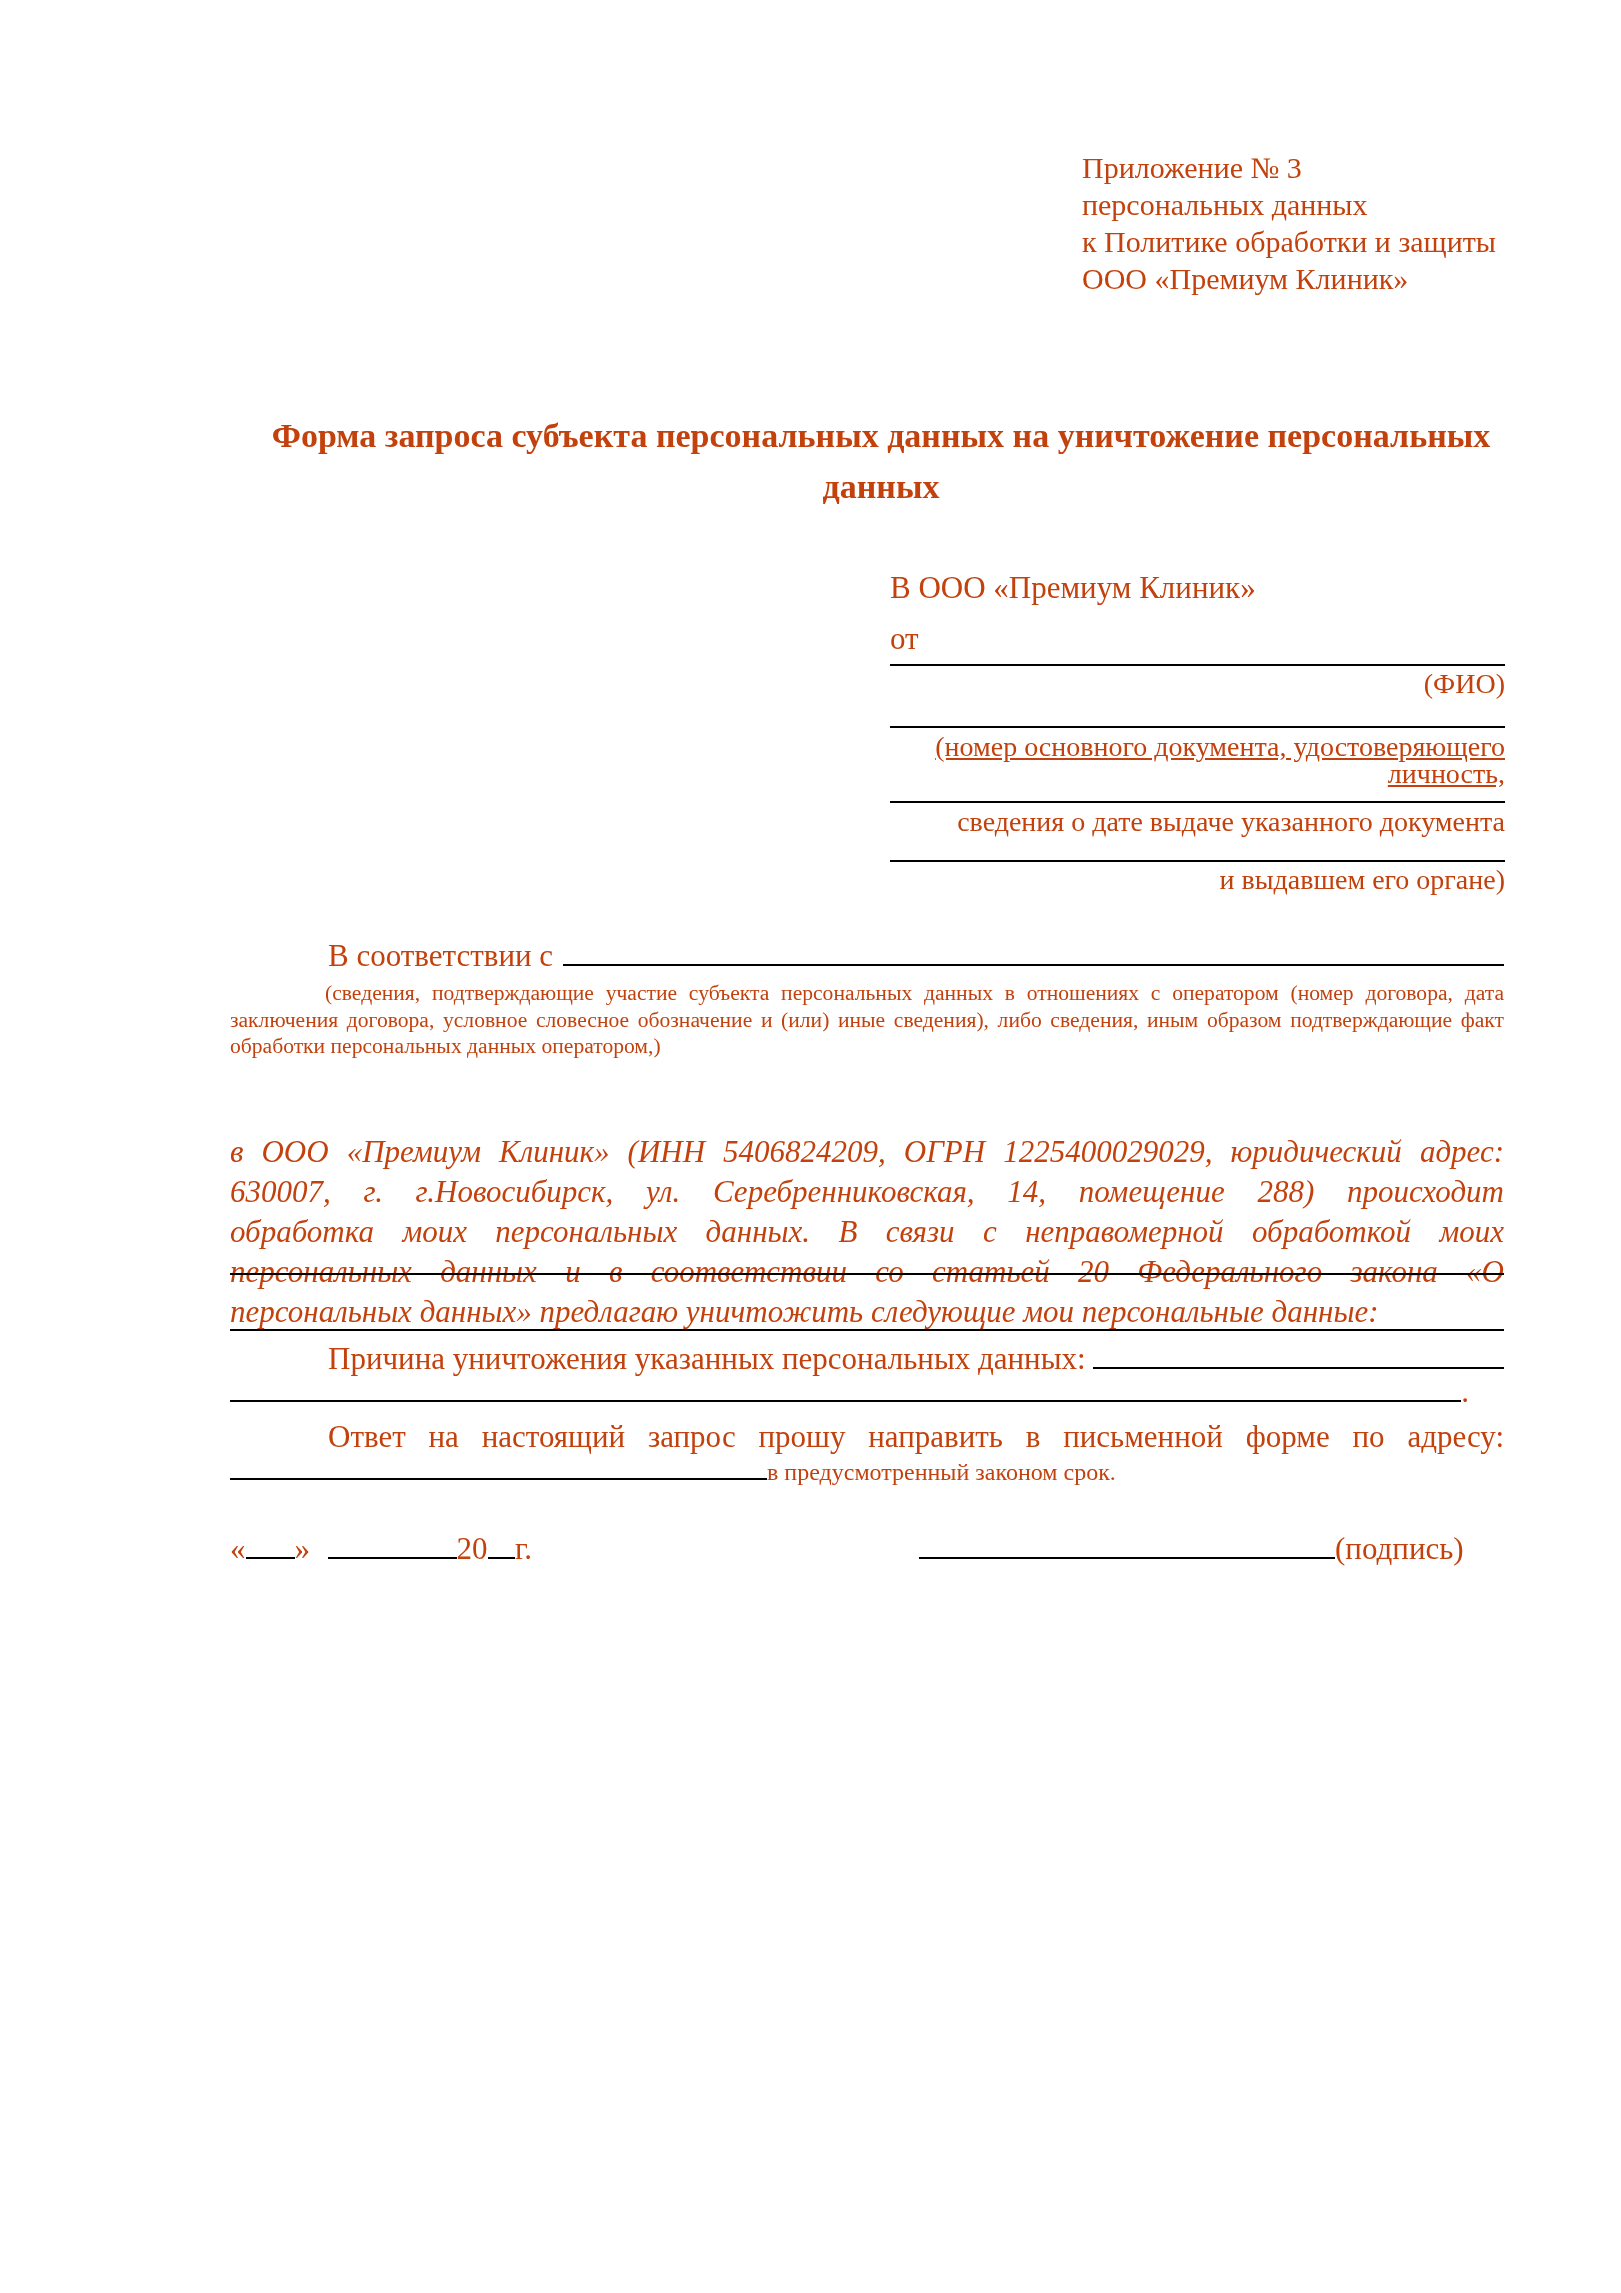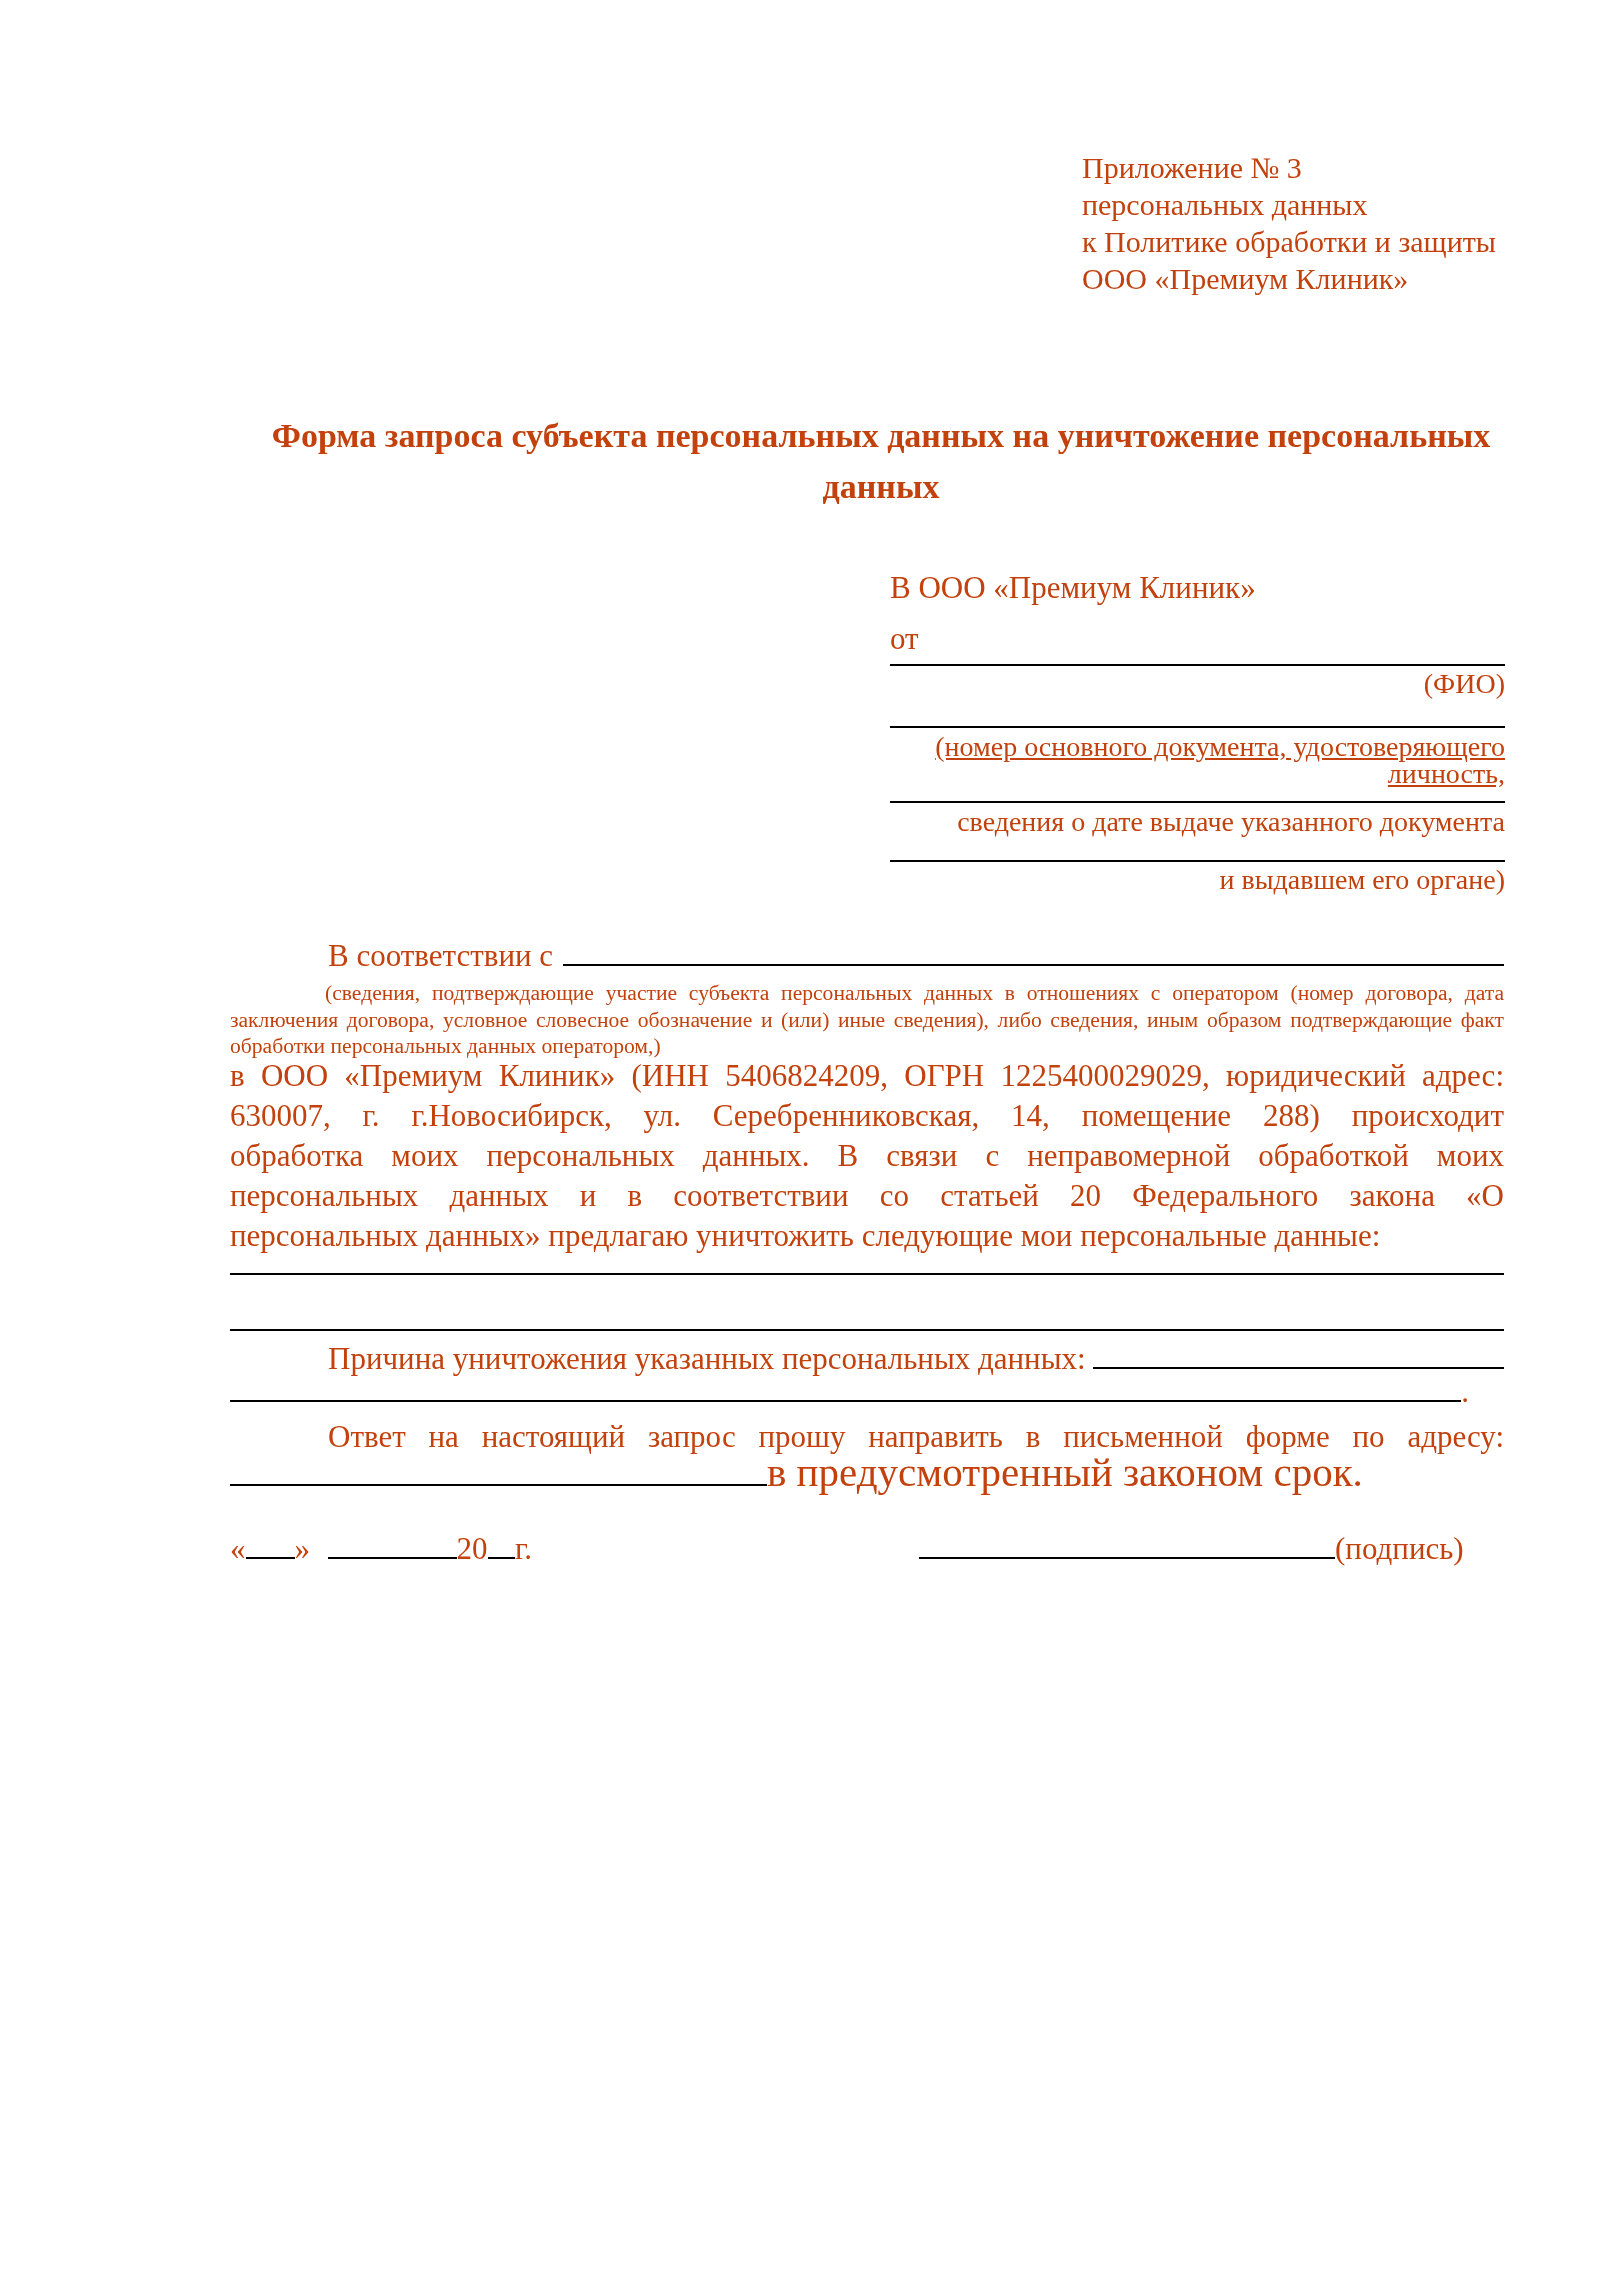--- a/index.html
+++ b/index.html
@@ -36,39 +36,39 @@
   .fill-line { flex: 1 1 auto; height: 0; border-bottom: 2.9px solid #000; }
 
   .accordance-row { left: 230px; top: 937px; width: 1274px; font-size: 31px; line-height: 37px; }
   .accordance-row .label { margin-left: 98px; white-space: nowrap; padding-right: 9.8px; }
 
   .note { left: 230px; top: 980px; width: 1274px; font-size: 21.6px; line-height: 26.5px; }
   .note-line { text-align: justify; text-align-last: justify; }
   .note-line.first { text-indent: 95px; }
   .note-line.last { text-align: left; text-align-last: left; }
 
-  .main-paragraph { left: 230px; top: 1056px; width: 1274px; font-size: 31px; line-height: 40px; }
+  .main-paragraph { left: 230px; top: 1132px; width: 1274px; font-size: 31px; line-height: 40px; font-style: italic; }
   .para-line { text-align: justify; text-align-last: justify; }
   .para-line.last { text-align: left; text-align-last: left; }
 
   .blank-rule { left: 230px; width: 1274px; height: 0; border-top: 2.9px solid #000; }
   .br1 { top: 1273px; }
   .br2 { top: 1329px; }
 
   .reason-row { left: 230px; top: 1339px; width: 1274px; font-size: 31px; line-height: 39px; }
   .reason-row .label { margin-left: 98px; white-space: nowrap; padding-right: 7.8px; }
 
   .reason-cont { left: 230px; top: 1372px; width: 1274px; font-size: 31px; line-height: 39px; padding-right: 35px; box-sizing: border-box; }
 
   .response-line1 {
     left: 230px; top: 1417px; width: 1274px;
     font-size: 31px; line-height: 39px;
     text-indent: 98px; text-align: justify; text-align-last: justify;
   }
-  .response-line2 { left: 230px; top: 1453px; width: 1274px; font-size: 41px; line-height: 39px; }
+  .response-line2 { left: 230px; top: 1453px; width: 1274px; font-size: 24px; line-height: 39px; }
 
   .blank {
     display: inline-block;
     border-bottom: 2.9px solid #000;
     height: 1px;
   }
 
   .footer-date { left: 230px; top: 1529px; font-size: 31px; line-height: 39px; white-space: nowrap; }
   .footer-signature { left: 919px; top: 1529px; font-size: 31px; line-height: 39px; white-space: nowrap; }
 </style>

